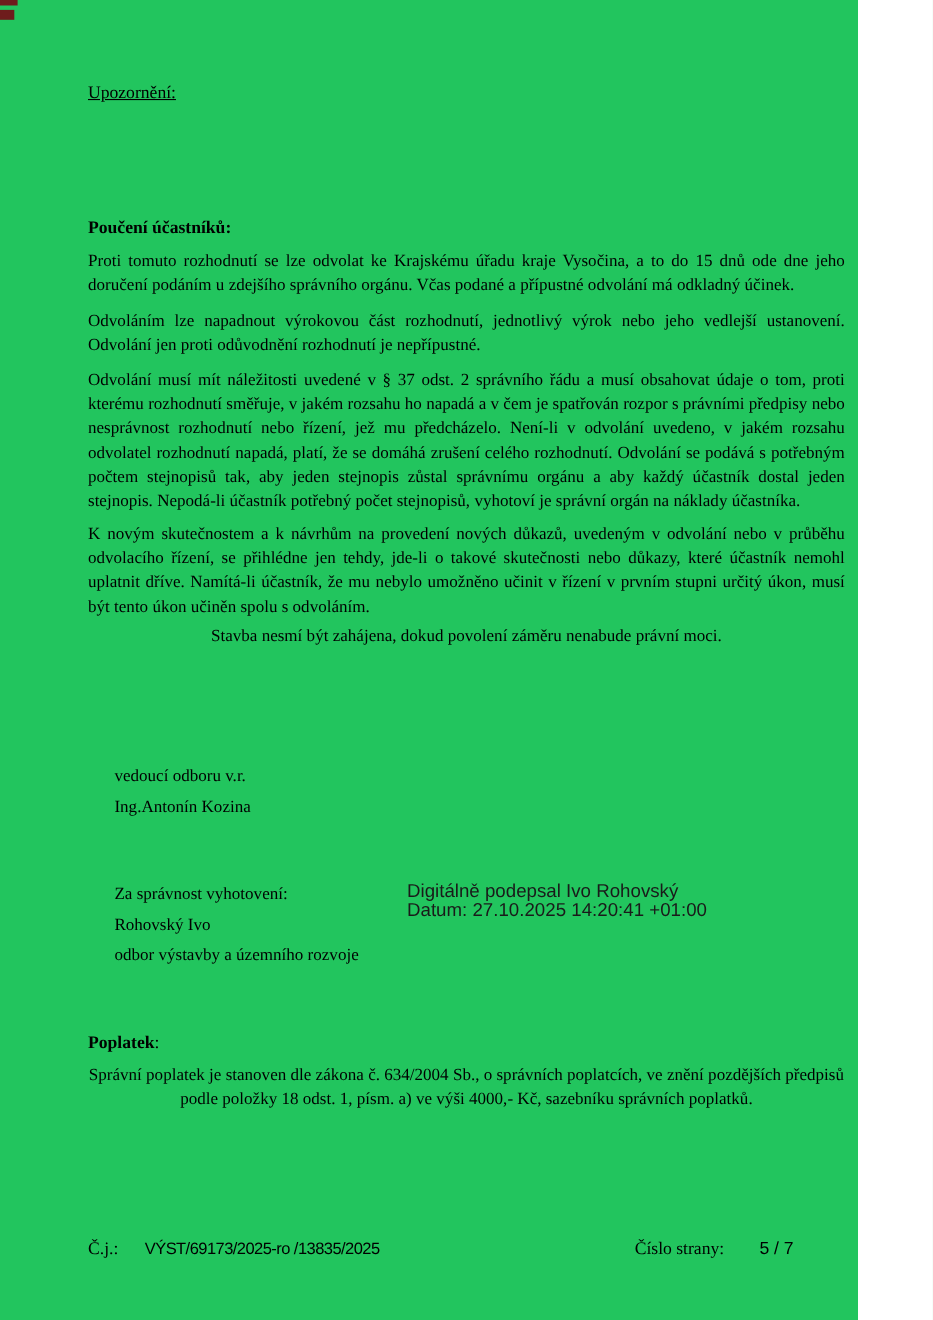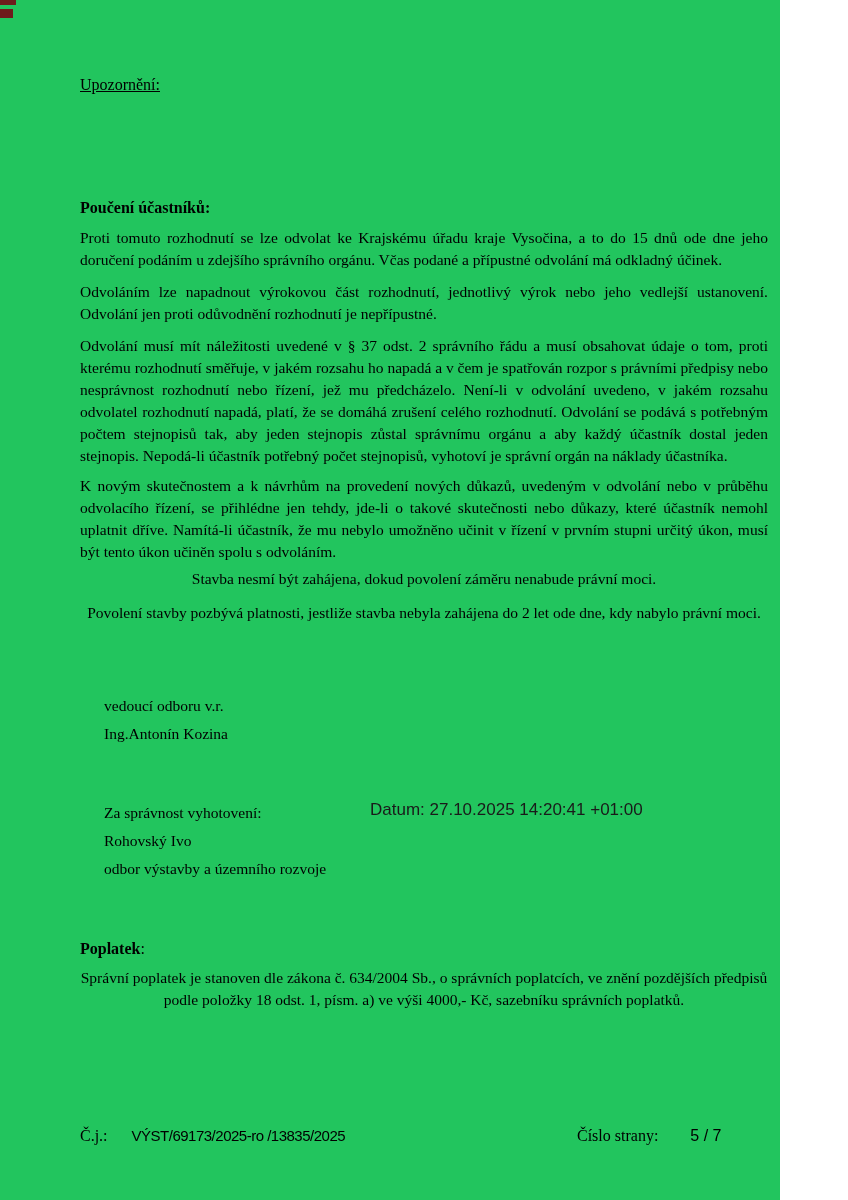--- a/index.html
+++ b/index.html
@@ -75,29 +75,29 @@
   <div class="abs body-text" style="top:227px">Proti tomuto rozhodnutí se lze odvolat ke Krajskému úřadu kraje Vysočina, a to do 15 dnů ode dne jeho doručení podáním u zdejšího správního orgánu. Včas podané a přípustné odvolání má odkladný účinek.</div>
 
   <div class="abs body-text" style="top:281px">Odvoláním lze napadnout výrokovou část rozhodnutí, jednotlivý výrok nebo jeho vedlejší ustanovení. Odvolání jen proti odůvodnění rozhodnutí je nepřípustné.</div>
 
   <div class="abs body-text" style="top:335px">Odvolání musí mít náležitosti uvedené v § 37 odst. 2 správního řádu a musí obsahovat údaje o tom, proti kterému rozhodnutí směřuje, v jakém rozsahu ho napadá a v čem je spatřován rozpor s právními předpisy nebo nesprávnost rozhodnutí nebo řízení, jež mu předcházelo. Není-li v odvolání uvedeno, v jakém rozsahu odvolatel rozhodnutí napadá, platí, že se domáhá zrušení celého rozhodnutí. Odvolání se podává s potřebným počtem stejnopisů tak, aby jeden stejnopis zůstal správnímu orgánu a aby každý účastník dostal jeden stejnopis. Nepodá-li účastník potřebný počet stejnopisů, vyhotoví je správní orgán na náklady účastníka.</div>
 
   <div class="abs body-text" style="top:475px">K novým skutečnostem a k návrhům na provedení nových důkazů, uvedeným v odvolání nebo v průběhu odvolacího řízení, se přihlédne jen tehdy, jde-li o takové skutečnosti nebo důkazy, které účastník nemohl uplatnit dříve. Namítá-li účastník, že mu nebylo umožněno učinit v řízení v prvním stupni určitý úkon, musí být tento úkon učiněn spolu s odvoláním.</div>
 
   <div class="abs body-text body-left" style="top:568px">Stavba nesmí být zahájena, dokud povolení záměru nenabude právní moci.</div>
 
-  <div class="abs body-text body-left" style="top:602px">Povolení stavby pozbývá platnosti, jestliže stavba nebyla zahájena do 2 let ode dne, kdy nabylo právní moci.</div>
 
   <div class="abs sig-line" style="top:697px">vedoucí odboru v.r.</div>
 
   <div class="abs sig-line" style="top:725px">Ing.Antonín Kozina</div>
 
   <div class="abs sig-line" style="top:804px">Za správnost vyhotovení:</div>
 
   <div class="abs digital-sig" style="top:801px">
+    <div>Digitálně podepsal Ivo Rohovský</div>
     <div>Datum: 27.10.2025 14:20:41 +01:00</div>
   </div>
 
   <div class="abs sig-line" style="top:832px">Rohovský Ivo</div>
 
   <div class="abs sig-line" style="top:860px">odbor výstavby a územního rozvoje</div>
 
   <div class="abs" style="top:940px; left:80px; font-size:16px">
     <span style="font-weight:bold">Poplatek</span><span>:</span>
   </div>

